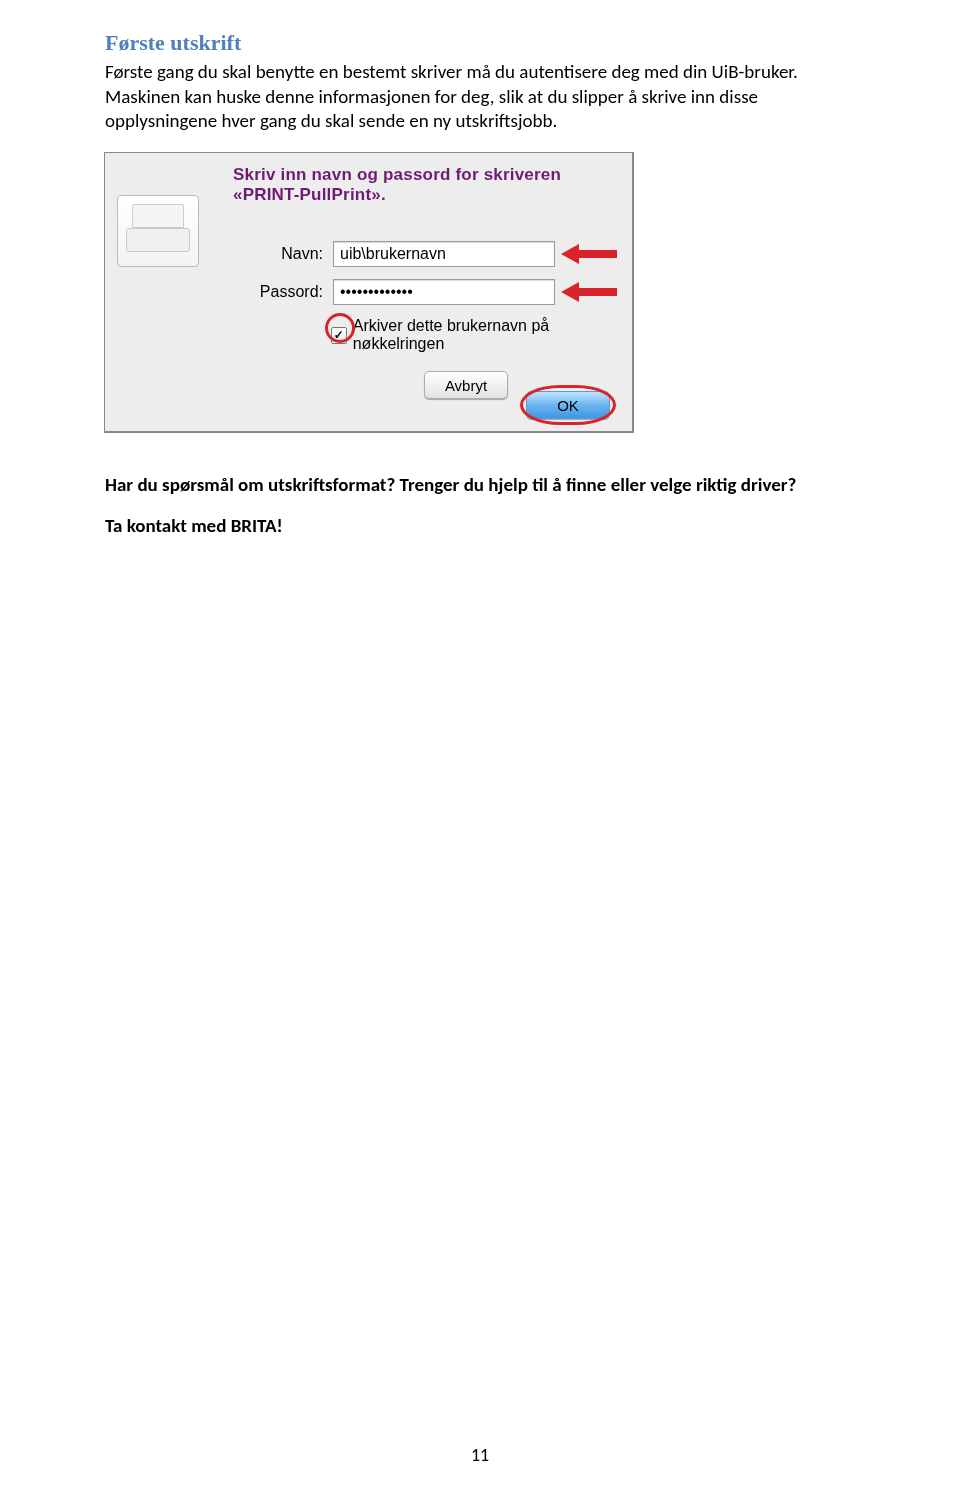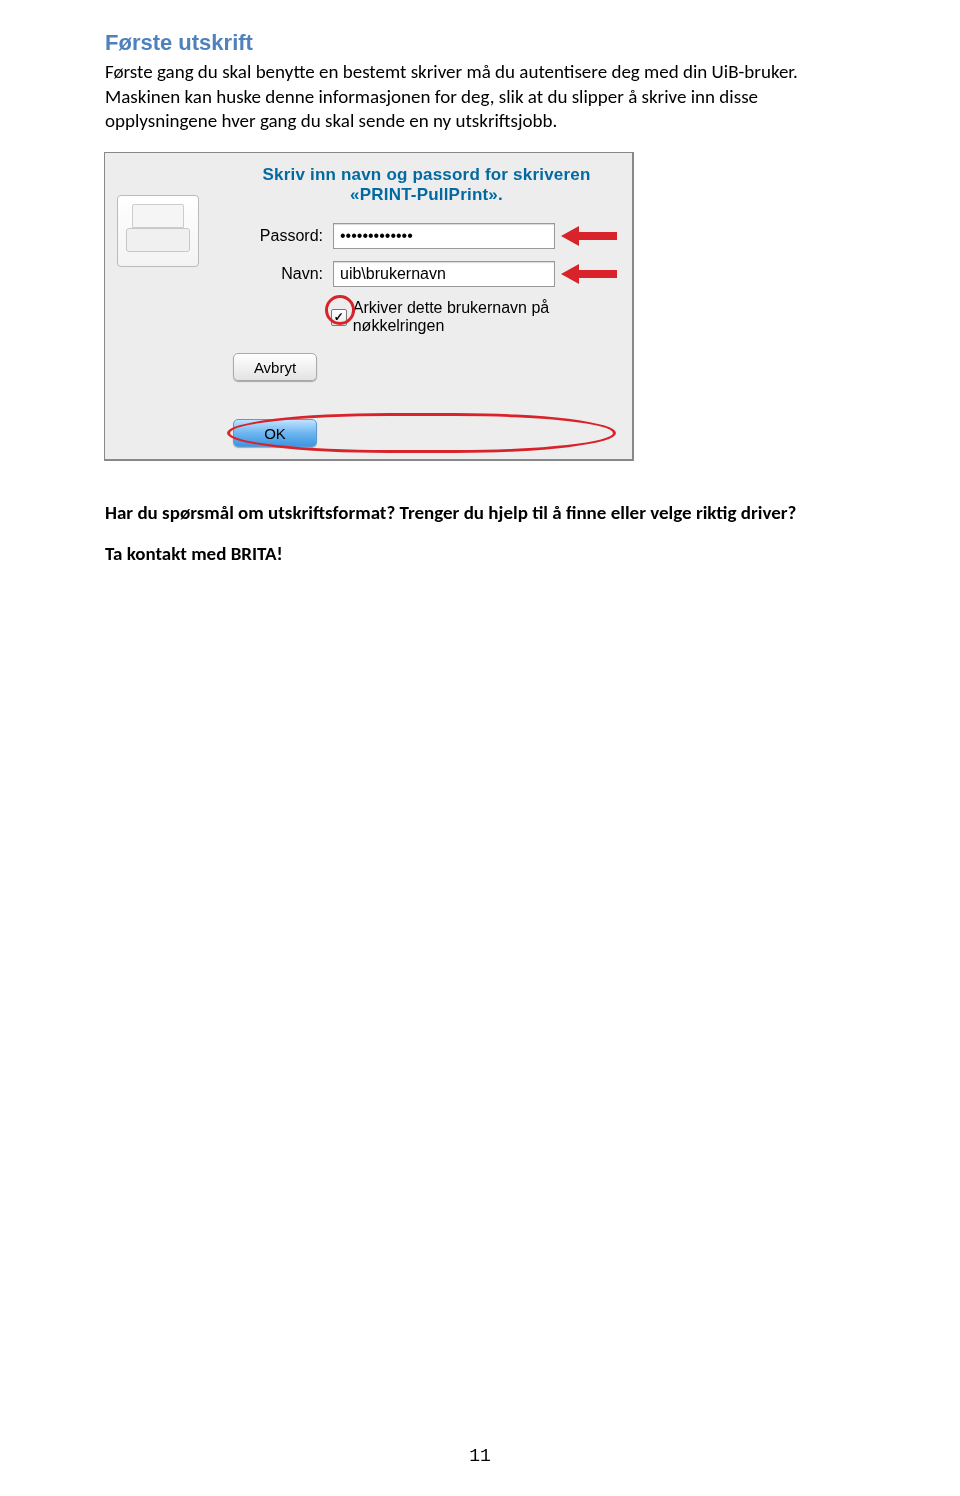--- a/index.html
+++ b/index.html
@@ -7,21 +7,21 @@
     width:960px;
     height:1496px;
     background:#fff;
     font-family:Calibri,"Segoe UI",Arial,sans-serif;
     color:#000;
     box-sizing:border-box;
     padding:30px 105px 0 105px;
     position:relative;
   }
   .h2{
-    font-family:Liberation Sans, sans-serif;
+    font-family:Liberation Serif, serif;
     color:#4F81BD;
     font-size:22px;
     font-weight:bold;
     margin:0 0 4px 0;
   }
   .para{
     font-size:19px;
     line-height:1.3;
     margin:0 0 18px 0;
   }
@@ -70,25 +70,24 @@
     background:#f0f0f0;
     border:1px solid #c8c8c8;
     border-radius:3px;
   }
   .form-col{
     flex:1;
     font-family:"Lucida Grande","Segoe UI",Arial,sans-serif;
   }
   .intro{
     font-size:17px;
-    color:#0369a1;
+    color:#701a75;
     font-weight:bold;
-    margin-bottom:18px;
+    margin-bottom:36px;
     letter-spacing:0.2px;
-    text-align:center;
   }
   .field-row{
     display:flex;
     align-items:center;
     margin-bottom:12px;
     position:relative;
   }
   .field-label{
     width:90px;
     text-align:right;
@@ -141,21 +140,20 @@
     justify-content:center;
     font-size:12px;
     font-weight:bold;
     line-height:13px;
   }
   .buttons{
     display:flex;
     justify-content:flex-end;
     gap:18px;
     padding-right:10px;
-    flex-direction:column;
   }
   .btn{
     width:82px;
     height:26px;
     border-radius:5px;
     font-size:15px;
     font-family:"Lucida Grande","Segoe UI",Arial,sans-serif;
     display:inline-flex;
     align-items:center;
     justify-content:center;
@@ -179,58 +177,57 @@
     left:-6px; top:-6px; right:-6px; bottom:-6px;
     border:3px solid #d8232a;
     border-radius:50%/60%;
   }
   .page-num{
     position:absolute;
     bottom:30px;
     left:0;right:0;
     text-align:center;
     font-size:18px;
-    font-family:Liberation Mono, monospace;
   }
 </style>
 </head>
 <body>
 
 <h2 class="h2">Første utskrift</h2>
 
 <p class="para">Første gang du skal benytte en bestemt skriver må du autentisere deg med din UiB-bruker. Maskinen kan huske denne informasjonen for deg, slik at du slipper å skrive inn disse opplysningene hver gang du skal sende en ny utskriftsjobb.</p>
 
 <div class="dialog">
   <div class="dialog-row">
     <div class="printer-icon">
       <div class="printer-box"></div>
     </div>
     <div class="form-col">
       <div class="intro">Skriv inn navn og passord for skriveren «PRINT-PullPrint».</div>
+
+      <div class="field-row">
+        <div class="field-label">Navn:</div>
+        <input class="field-input" type="text" value="uib\brukernavn" style="">
+        <div class="arrow">
+          <svg width="56" height="28" viewBox="0 0 56 28">
+            <polygon points="0,14 18,4 18,10 56,10 56,18 18,18 18,24" fill="#d8232a"></polygon>
+          </svg>
+        </div>
+      </div>
 
       <div class="field-row">
         <div class="field-label">Passord:</div>
         <input class="field-input" type="text" value="•••••••••••••" style="">
         <div class="arrow">
           <svg width="56" height="28" viewBox="0 0 56 28">
             <polygon points="0,14 18,4 18,10 56,10 56,18 18,18 18,24" fill="#d8232a"></polygon>
           </svg>
         </div>
       </div>
 
-      <div class="field-row">
-        <div class="field-label">Navn:</div>
-        <input class="field-input" type="text" value="uib\brukernavn" style="">
-        <div class="arrow">
-          <svg width="56" height="28" viewBox="0 0 56 28">
-            <polygon points="0,14 18,4 18,10 56,10 56,18 18,18 18,24" fill="#d8232a"></polygon>
-          </svg>
-        </div>
-      </div>
-
       <div class="check-row">
         <span class="check-ring"></span>
         <span class="checkbox">✓</span>
         <span>Arkiver dette brukernavn på nøkkelringen</span>
       </div>
 
       <div class="buttons">
         <div class="btn btn-cancel">Avbryt</div>
         <div class="btn-ok-wrap">
           <span class="ok-ring"></span>

